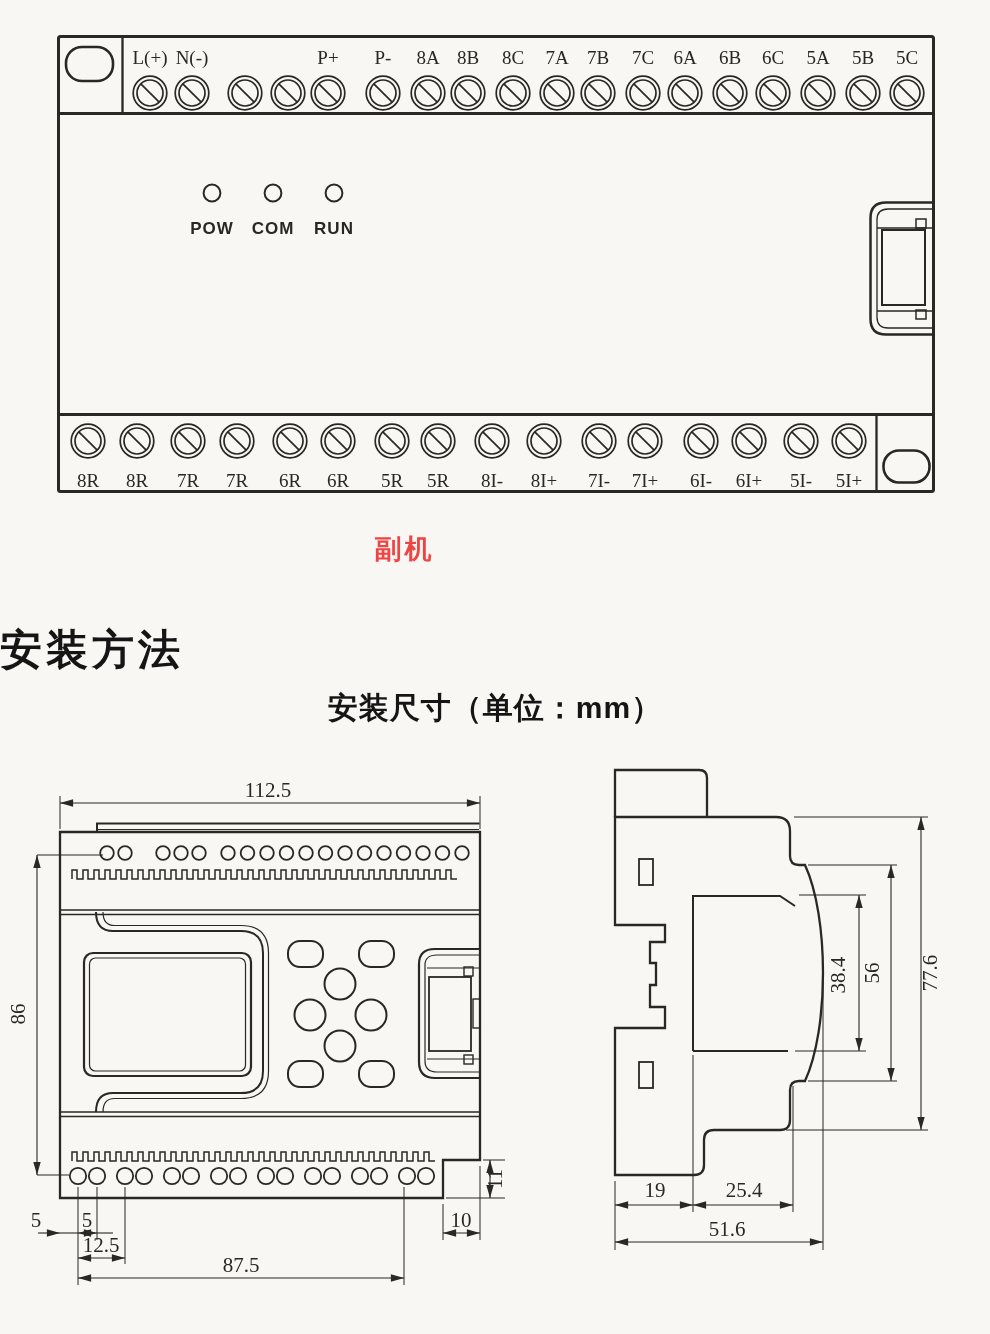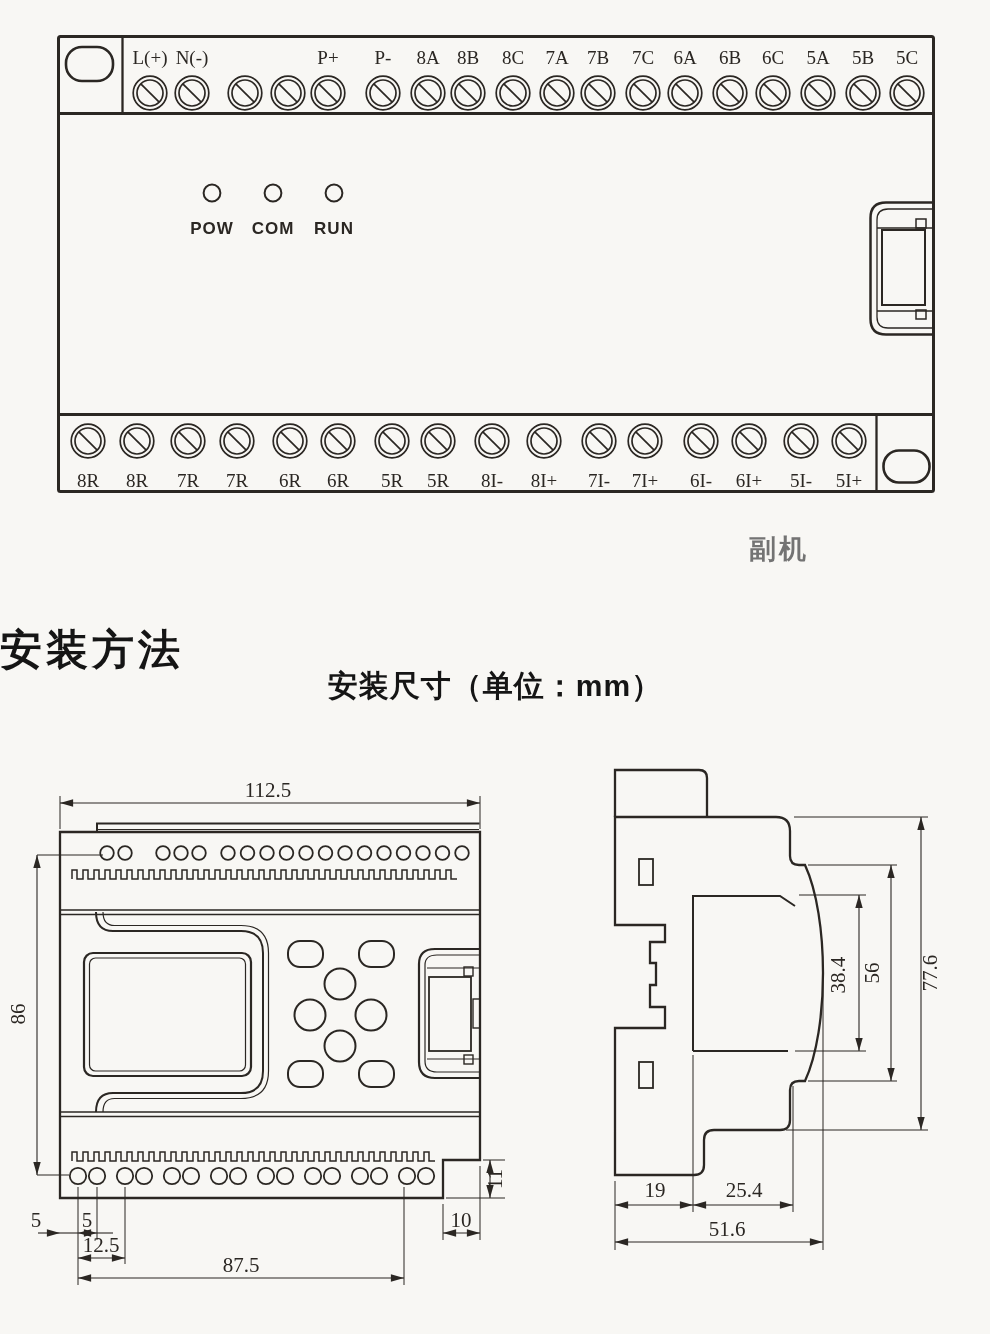--- a/index.html
+++ b/index.html
@@ -5,26 +5,26 @@
   html,body{margin:0;padding:0;}
   body{background:#e9e8e6;}
   .page{position:relative;width:990px;height:1334px;background:#f8f7f4;overflow:hidden;
         font-family:"Liberation Serif",serif;color:#2b2723;}
   .abs{position:absolute;}
   svg{display:block;}
   svg text{stroke:none;fill:#2b2723;}
   .tlabel{font:19px "Liberation Serif",serif;}
   .ledlabel{font:bold 17px "Liberation Sans",sans-serif;letter-spacing:1px;}
   .dim{font:21px "Liberation Serif",serif;}
-  .caption{position:absolute;left:0;width:809px;text-align:right;
-           font:bold 27px "Liberation Serif",serif;color:#737373;letter-spacing:3px;top:531px;}
+  .caption{position:absolute;left:0;width:809px;text-align:center;
+           font:bold 27px "Liberation Serif",serif;color:#ef4444;letter-spacing:3px;top:531px;}
   .title{position:absolute;left:0;width:990px;text-align:left;
          font:bold 42px "Liberation Sans",sans-serif;color:#151515;letter-spacing:4px;top:622px;}
   .subtitle{position:absolute;left:0;width:990px;text-align:center;
-            font:bold 30px "Liberation Sans",sans-serif;color:#151515;letter-spacing:1px;top:666px;}
+            font:bold 30px "Liberation Sans",sans-serif;color:#151515;letter-spacing:1px;top:688px;}
 </style>
 </head>
 <body>
 
 <div class="page">
 
   <svg class="abs" style="left:55px;top:30px" width="885" height="470" viewBox="55 30 885 470">
     <g stroke="#2b2723" fill="none">
 
       <rect x="58.5" y="36.5" width="875" height="455" rx="2" stroke-width="3"></rect>

